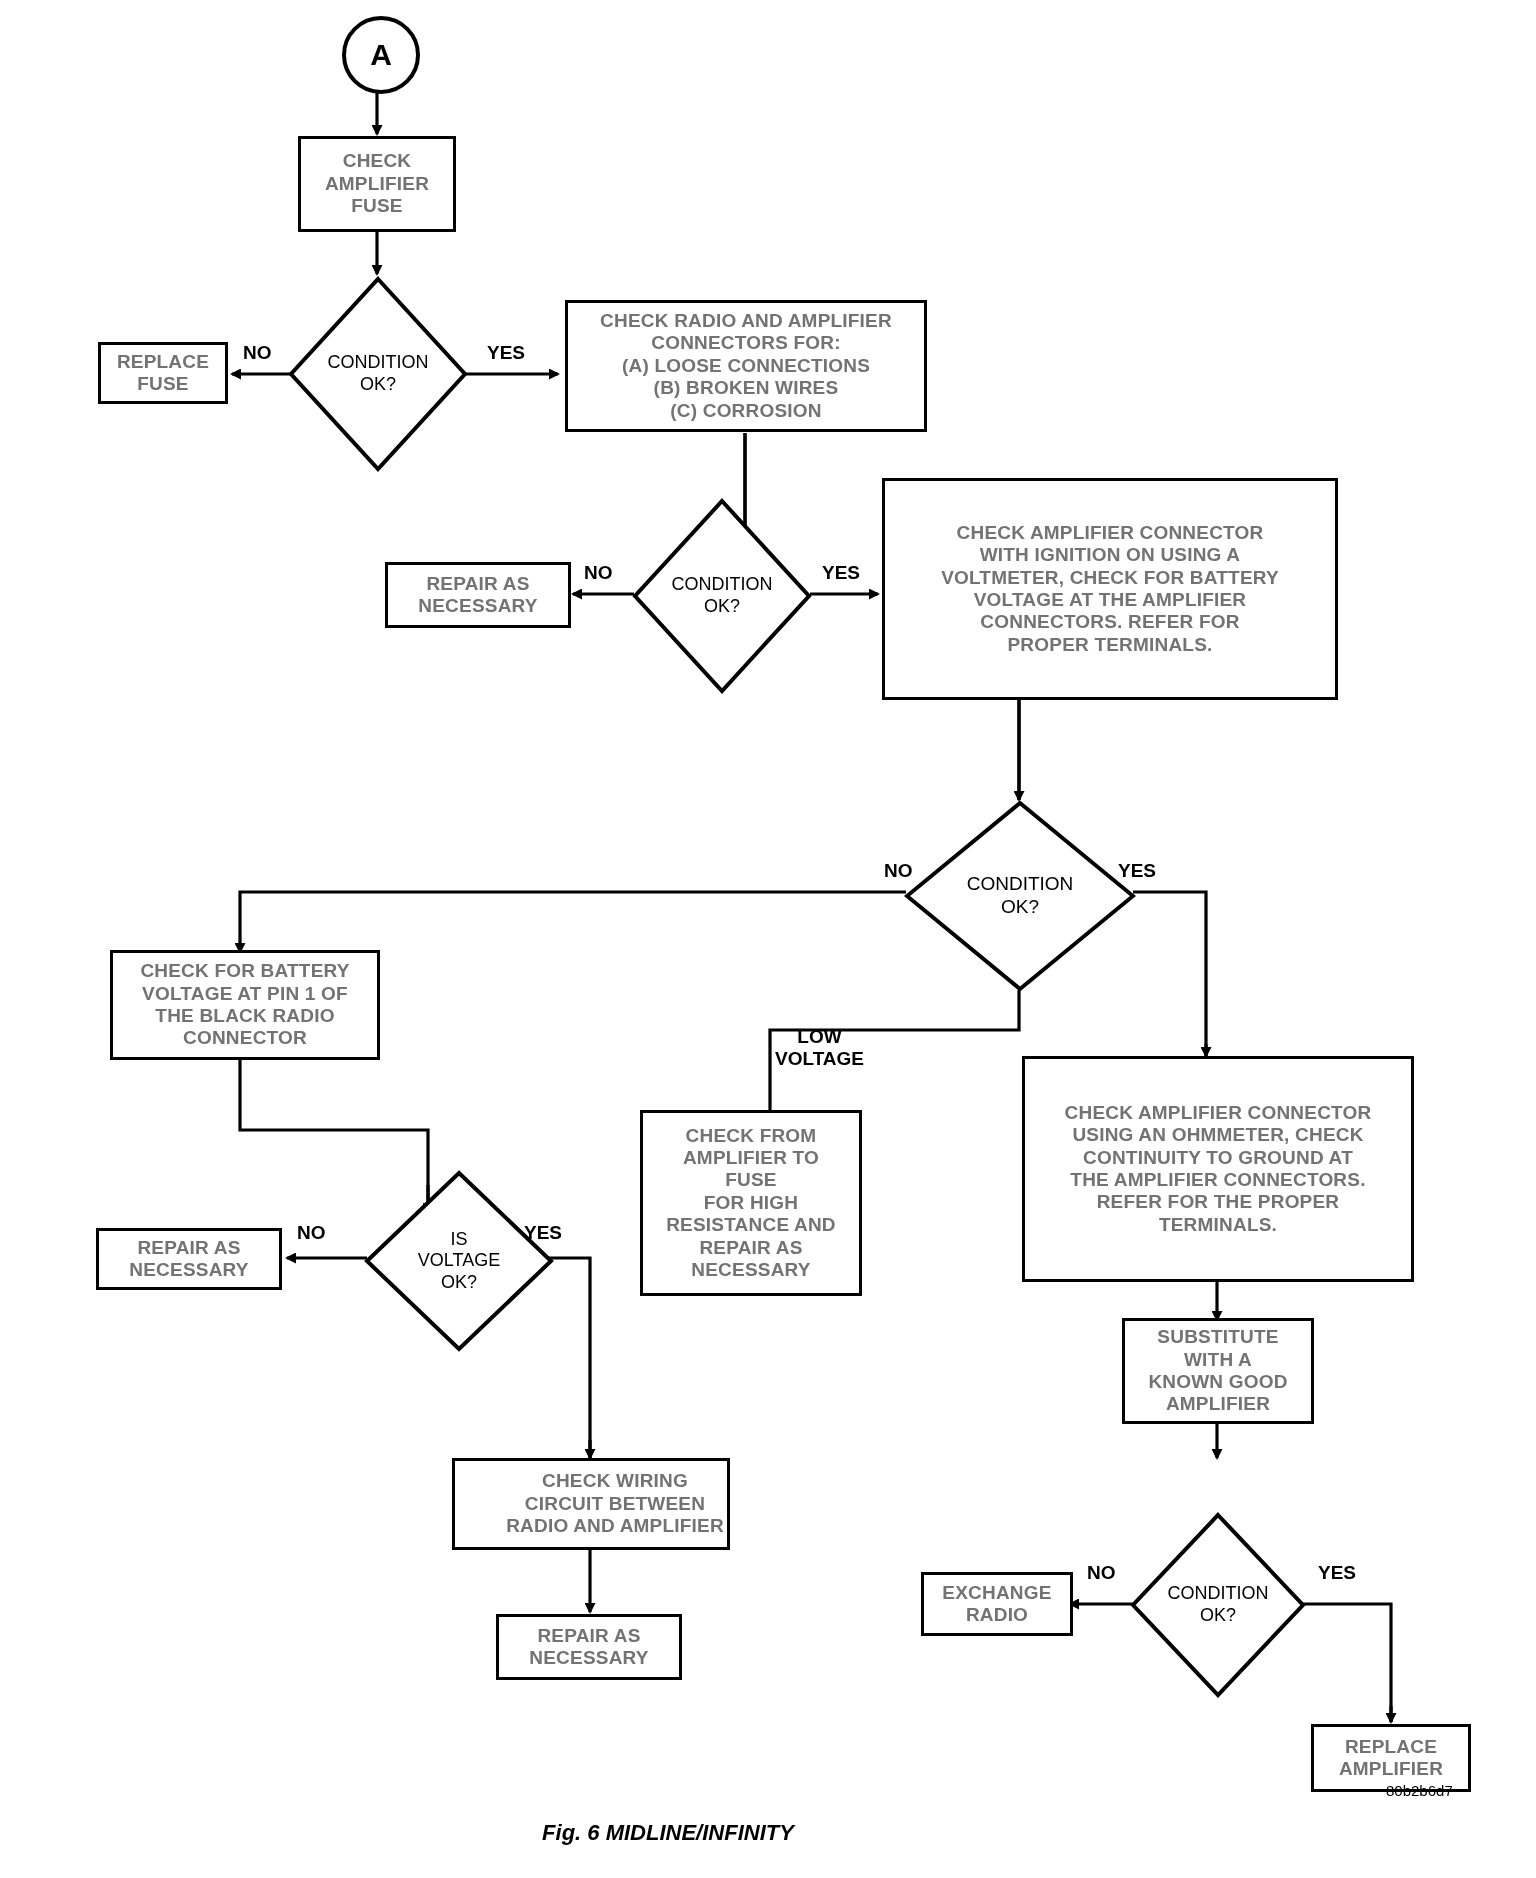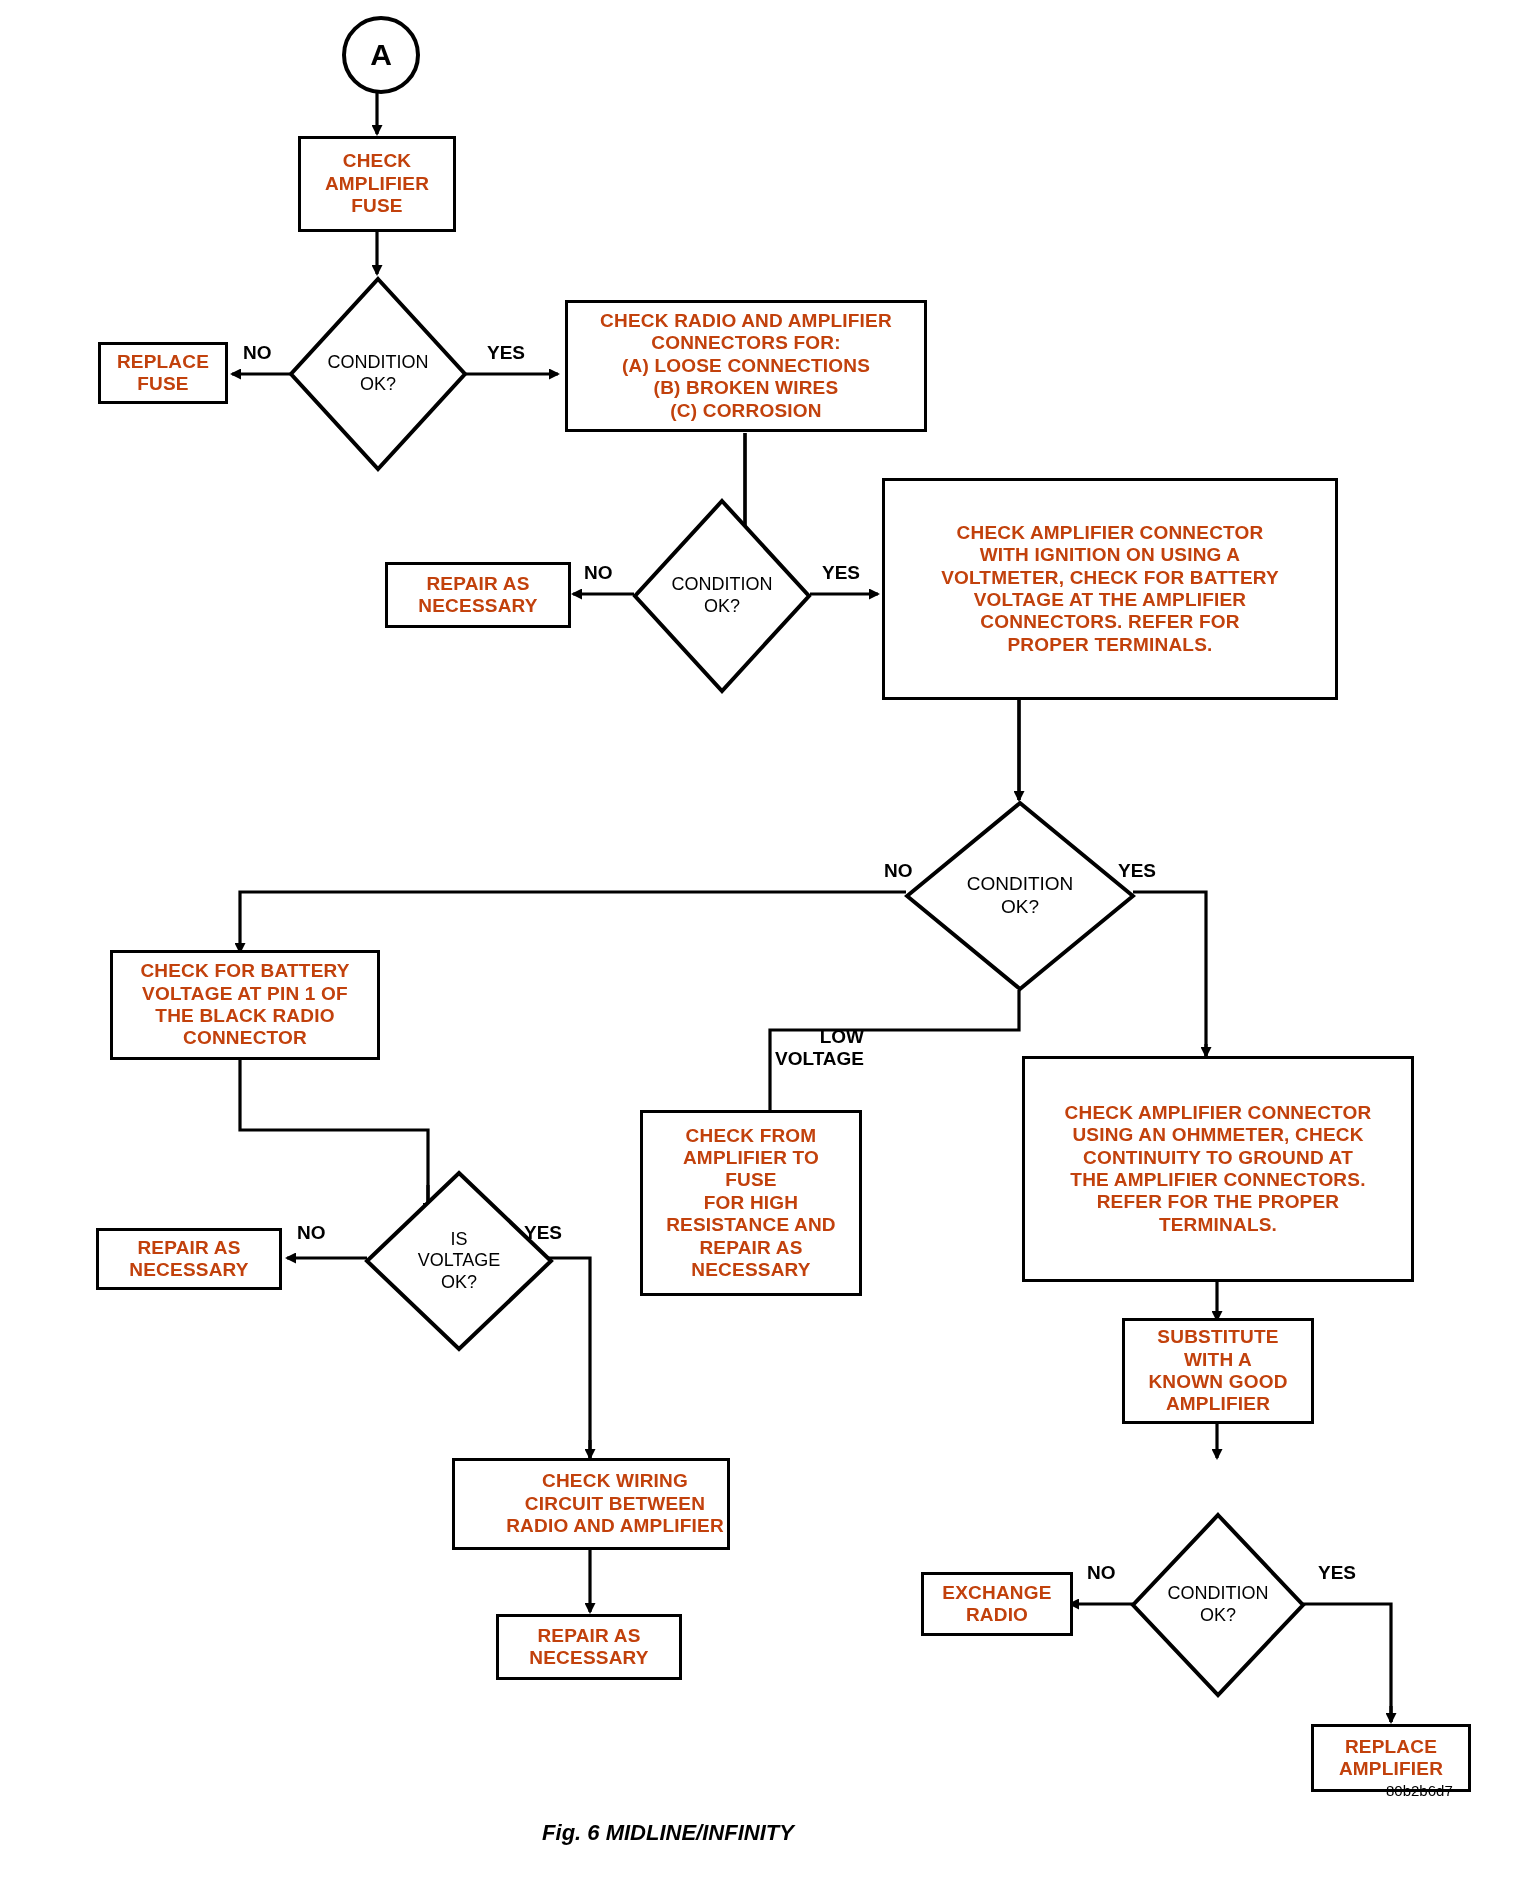--- a/index.html
+++ b/index.html
@@ -21,21 +21,21 @@
   .node {
     position: absolute;
     box-sizing: border-box;
     display: flex;
     align-items: center;
     justify-content: center;
     text-align: center;
     font-weight: bold;
     letter-spacing: 0.2px;
     line-height: 1.18;
-    color: #c2410c;
+    color: #737373;
     white-space: pre-line;
   }
   .proc {
     border: 3px solid #000;
     background: #fff;
   }
   .connector-circle {
     position: absolute;
     border: 4px solid #000;
     border-radius: 50%;
@@ -66,21 +66,21 @@
     text-align: center;
     font-weight: normal;
     line-height: 1.2;
     white-space: pre-line;
     pointer-events: none;
   }
   .edge-label {
     position: absolute;
     font-weight: bold;
     white-space: pre-line;
-    text-align: right;
+    text-align: center;
     line-height: 1.15;
   }
   #wires {
     position: absolute;
     left: 0;
     top: 0;
     width: 1536px;
     height: 1878px;
     pointer-events: none;
   }

